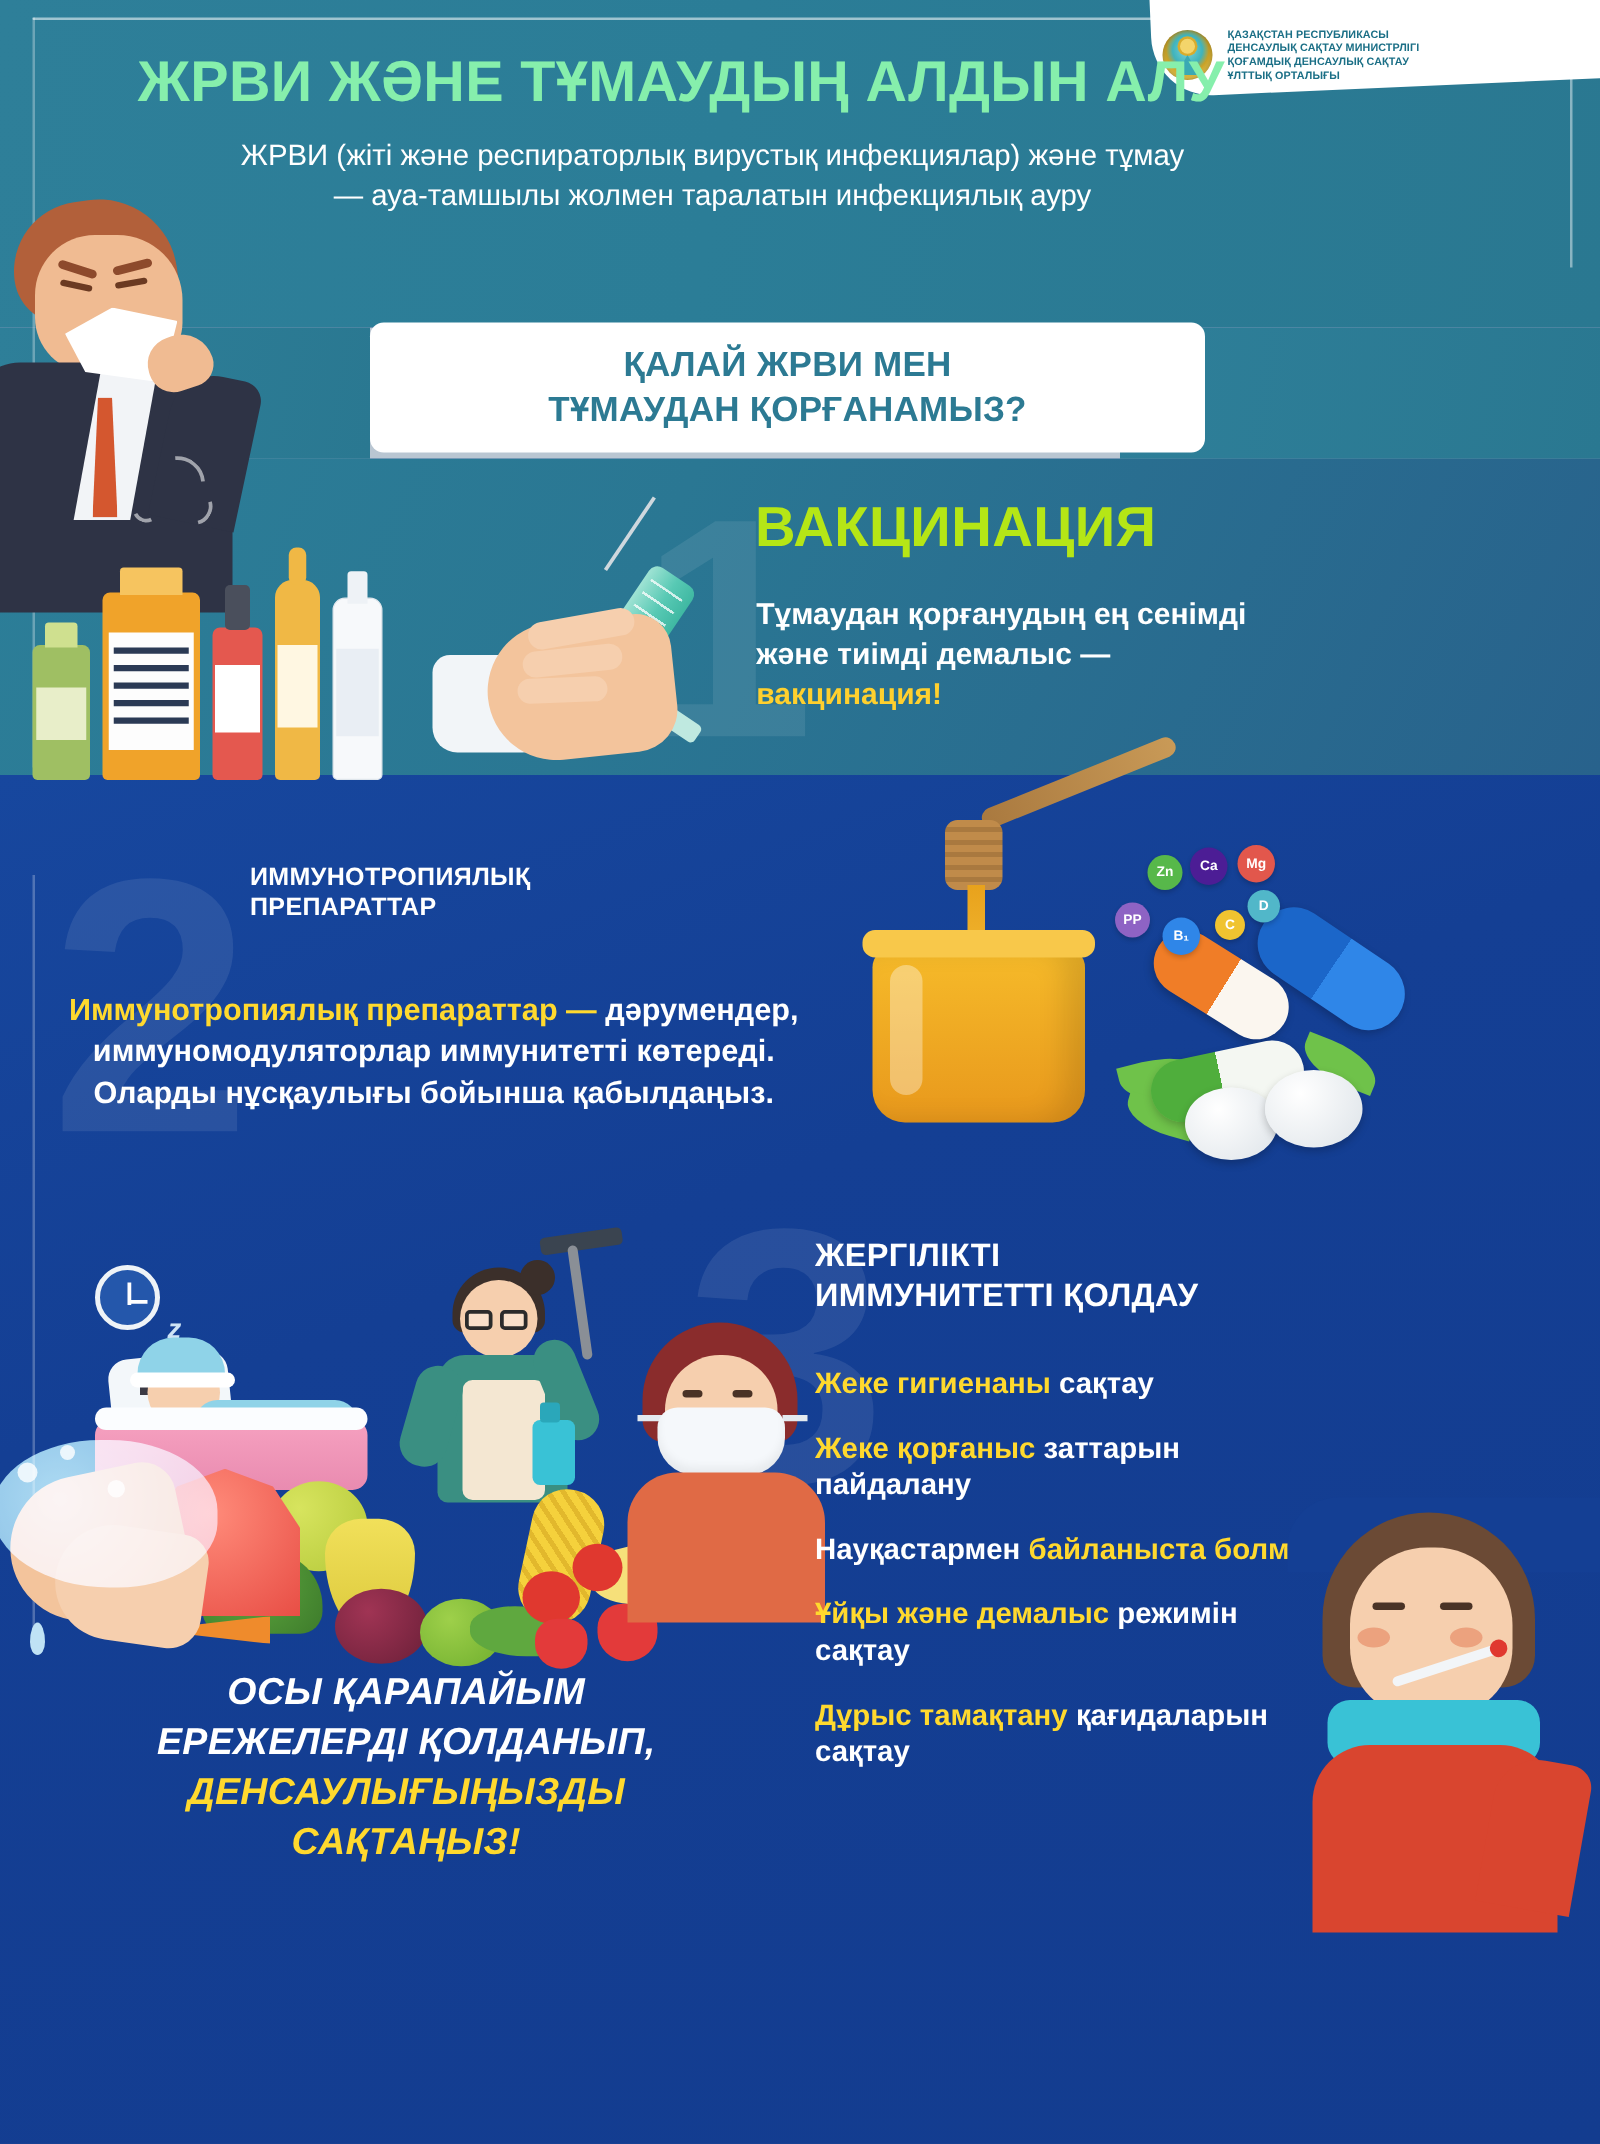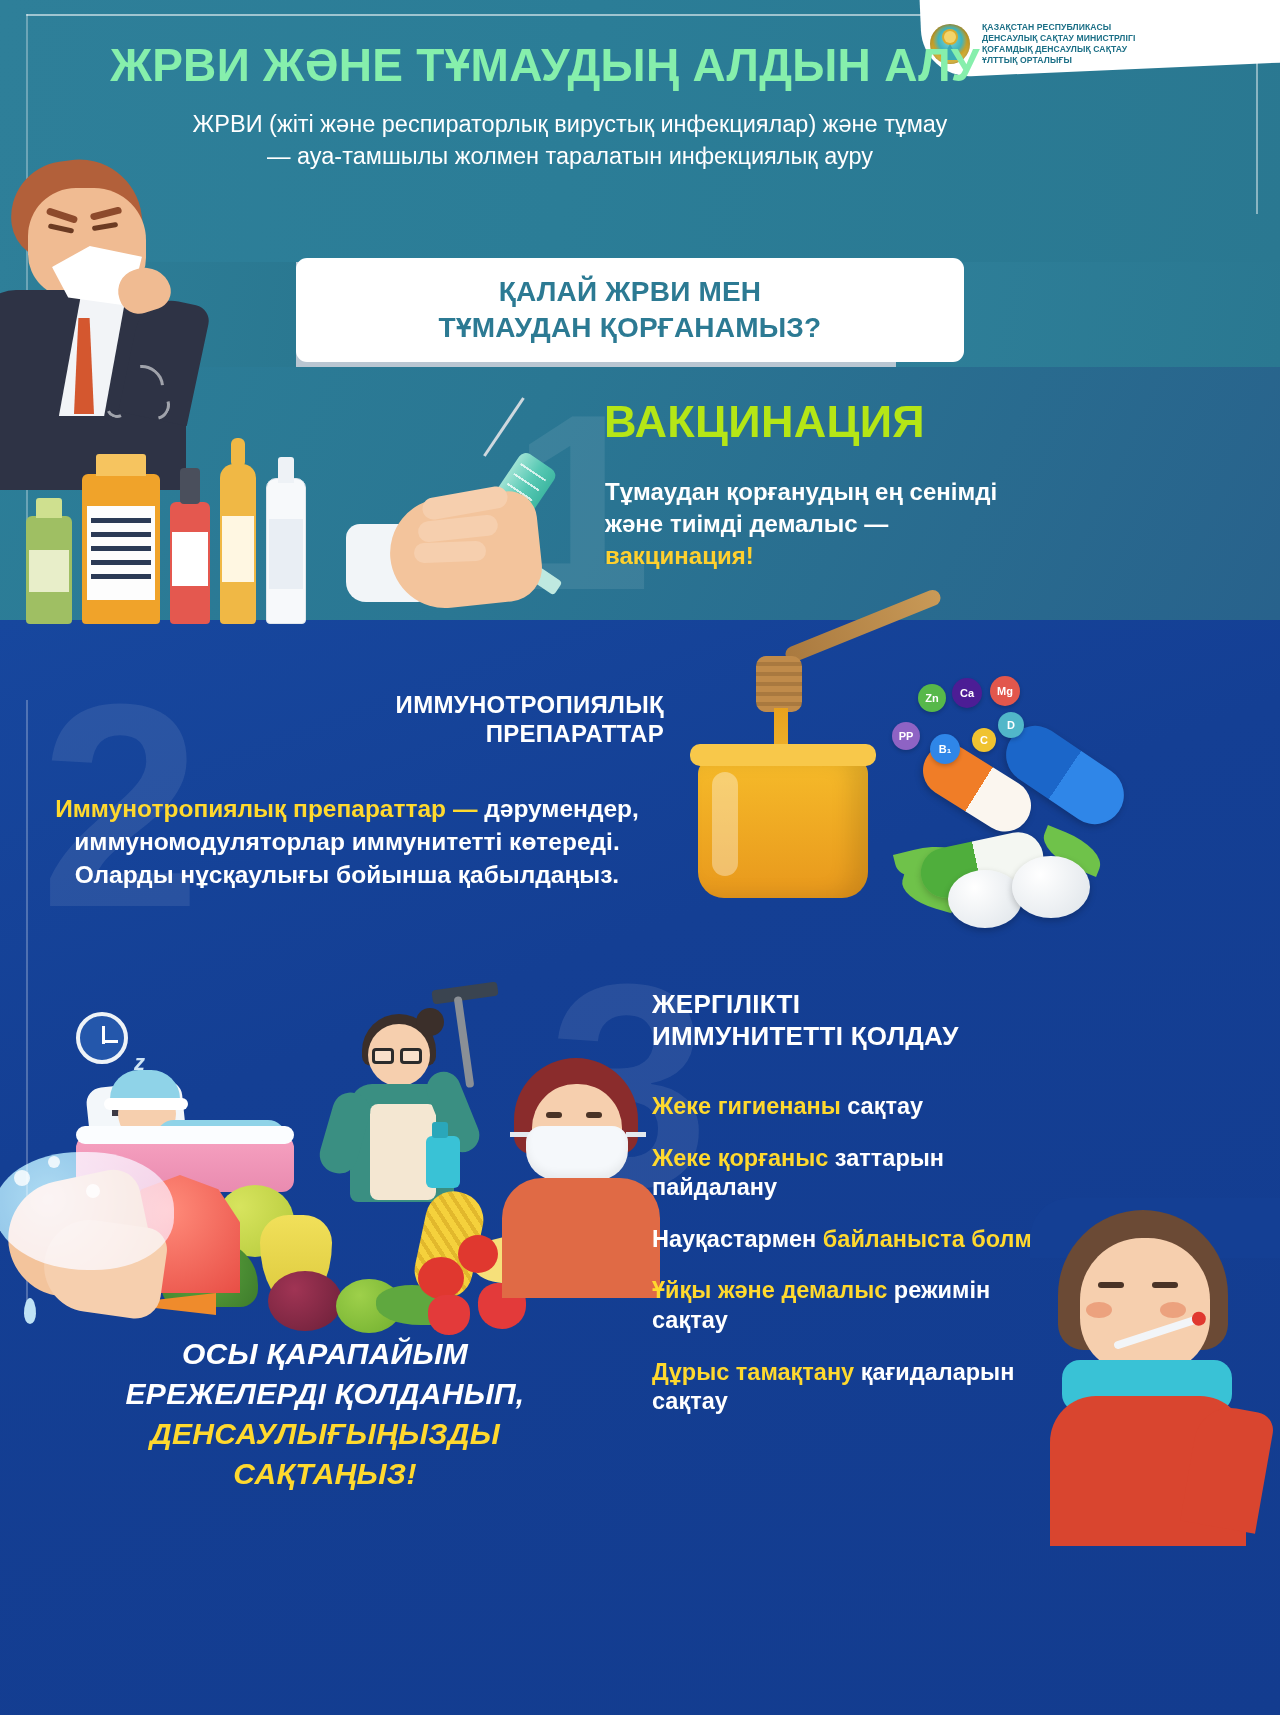--- a/index.html
+++ b/index.html
@@ -100,22 +100,22 @@
     font-size:45px; font-weight:800; color:#b5e616; letter-spacing:.3px;
   }
   .s1-body {
     position:absolute; top:476px; left:605px; width:400px;
     font-size:24px; font-weight:700; color:#fff; line-height:1.33;
   }
   .s1-body .hl { color:#ffd02e; }
 
   
   .s2-title {
-    position:absolute; top:690px; left:200px; width:464px; text-align:right;
-    font-size:24px; font-weight:700; color:#fff; line-height:1.22; letter-spacing:.3px;
+    position:absolute; top:690px; left:200px; width:464px; text-align:left;
+    font-size:20px; font-weight:700; color:#fff; line-height:1.22; letter-spacing:.3px;
   }
   .s2-body {
     position:absolute; top:793px; left:30px; width:634px; text-align:center;
     font-size:24.5px; font-weight:700; color:#fff; line-height:1.34;
   }
   .s2-body .hl { color:#ffd92e; }
 
   
   .s3-title {
     position:absolute; top:988px; left:652px; width:430px;

